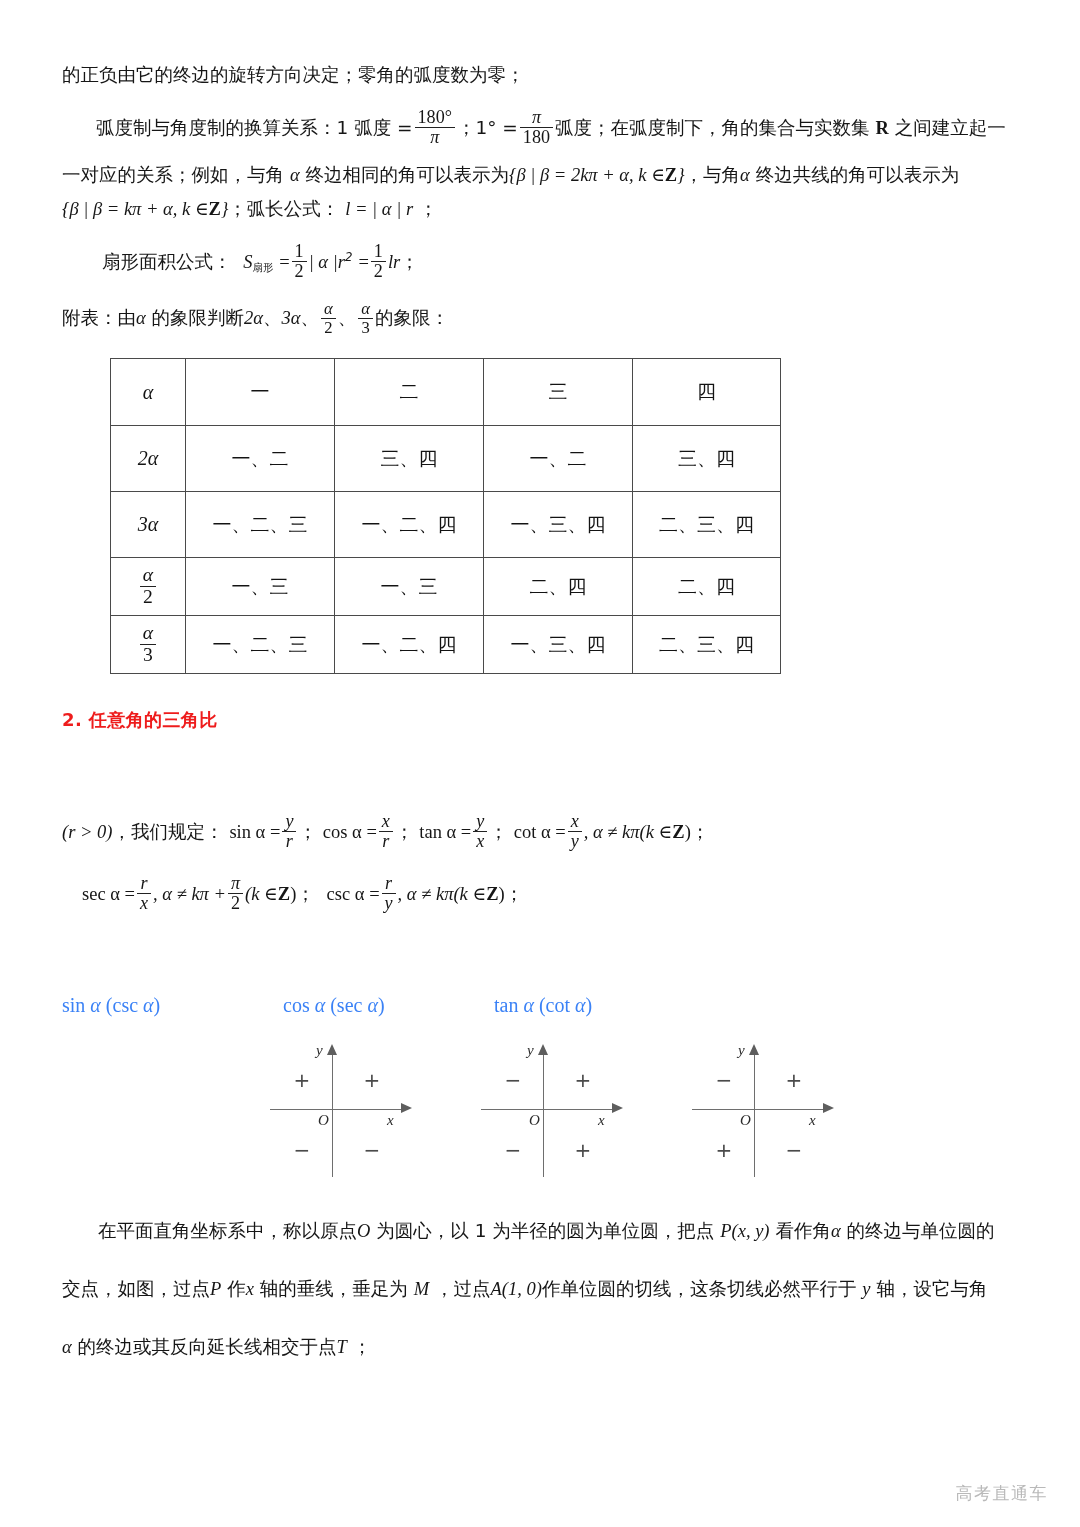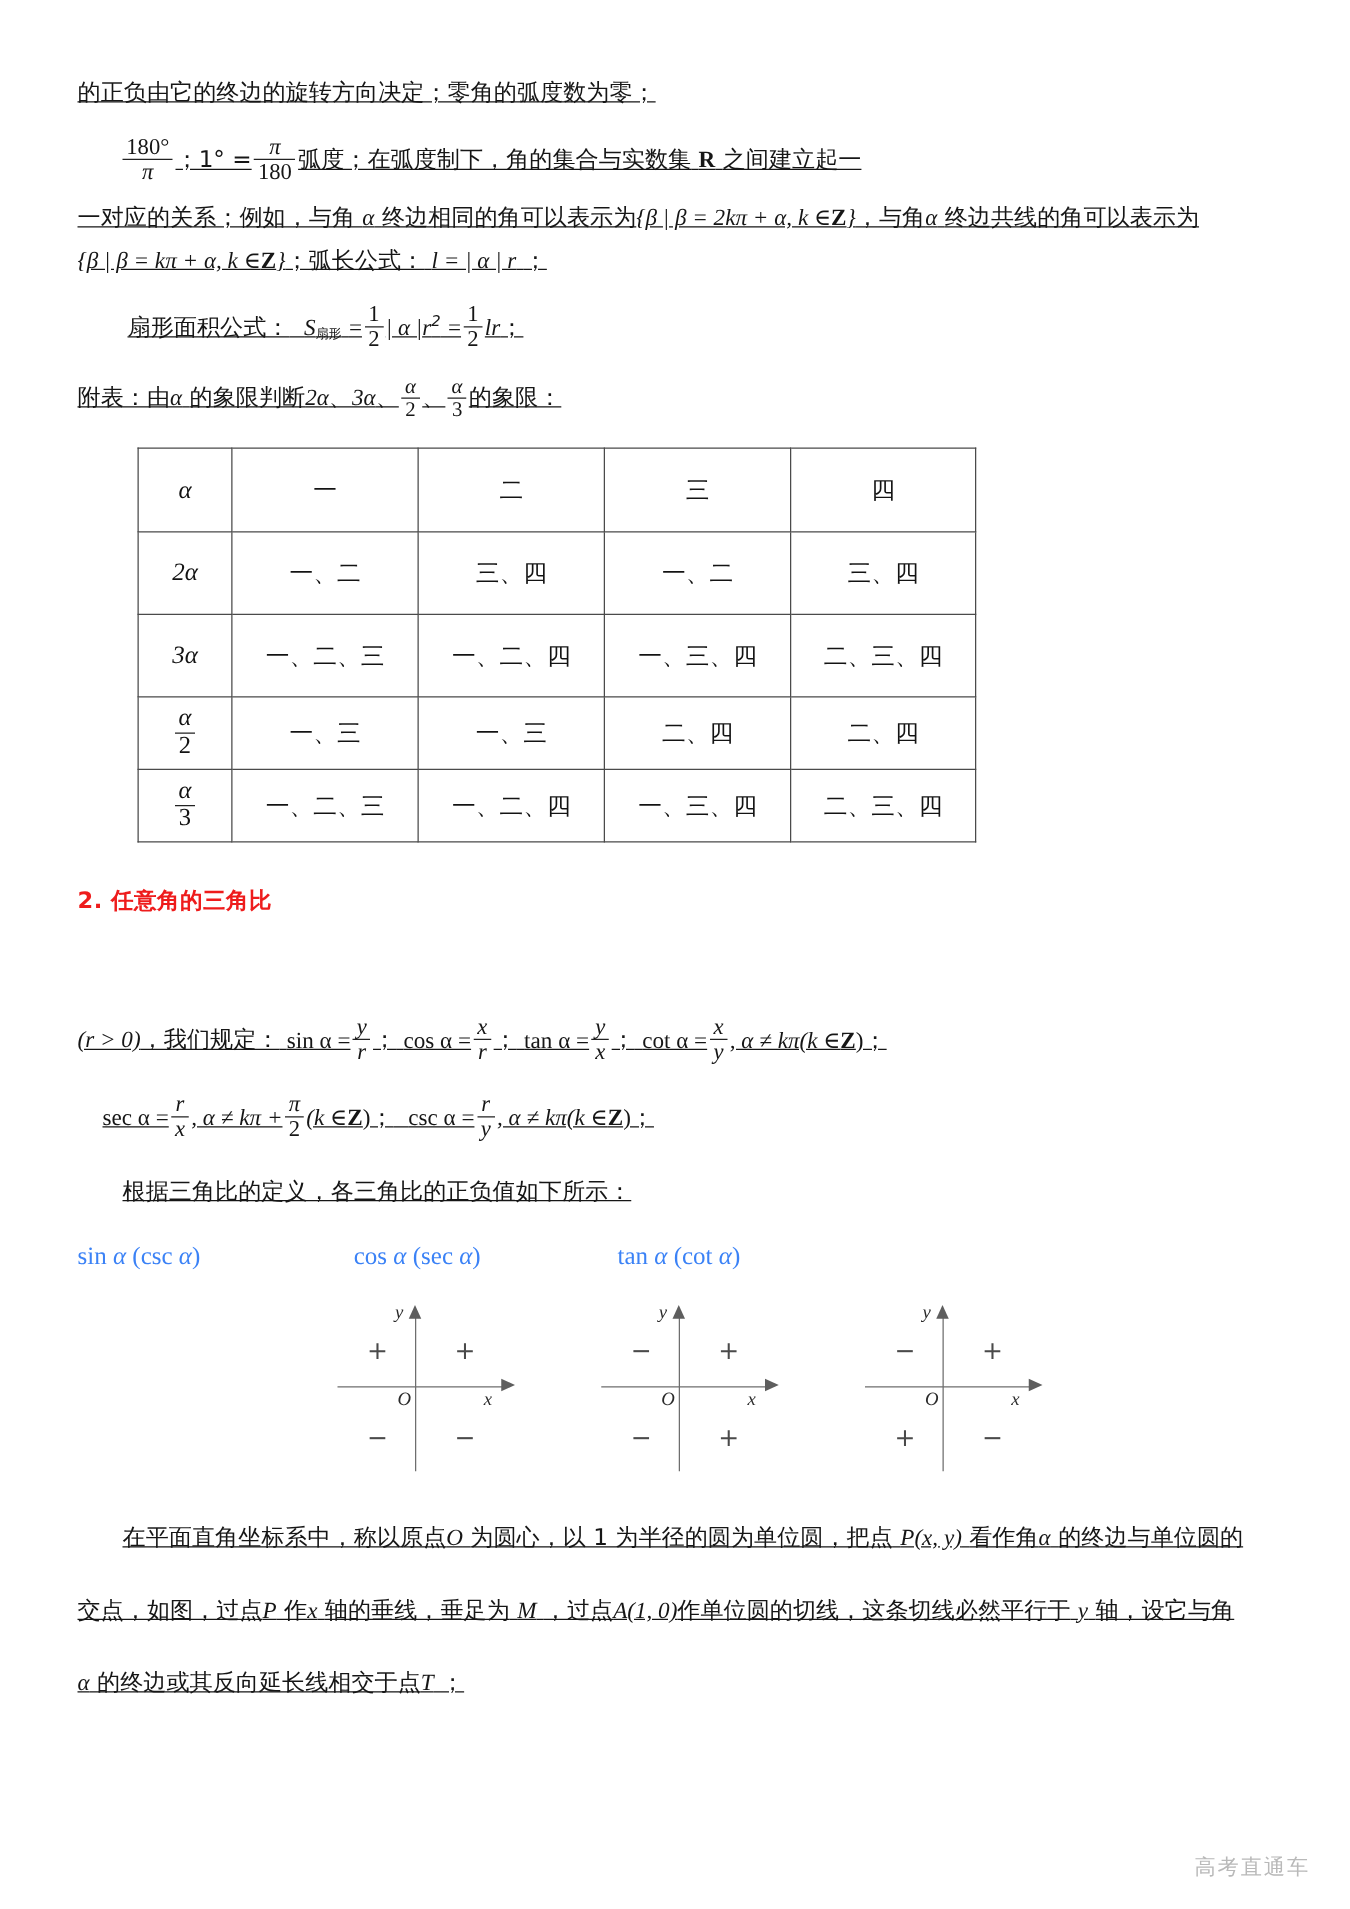--- a/index.html
+++ b/index.html
@@ -13,21 +13,20 @@
     overflow:hidden;
   }
   .page { position:relative; width:1080px; height:1527px; padding:0; }
 
   
   .para {
     font-size:19.5px;
     line-height:1.0;
     color:#161616;
     white-space:nowrap;
-    text-decoration:underline;
   }
   .cn { font-family:"DejaVu Sans","Liberation Sans",sans-serif; font-size:18.5px; }
   .mn { font-family:"Liberation Serif","DejaVu Serif",serif; font-style:normal; }
   .mo { font-family:"Liberation Serif","DejaVu Serif",serif; font-style:normal; }
   .bb { font-weight:bold; font-family:"Liberation Serif","DejaVu Serif",serif; font-style:normal;}
   .gk { font-family:"Liberation Serif","DejaVu Serif",serif; font-style:italic; }
 
   
   .frac {
     display:inline-block;
@@ -157,21 +156,21 @@
 </head>
 <body>
 
 <div class="page">
 
   <div class="ln para cn" style="left:62px; top:66px;">
     <span>的正负由它的终边的旋转方向决定；零角的弧度数为零；</span>
   </div>
 
   <div class="ln para cn" style="left:96px; top:108px;">
-    <span class="frac"><span class="num mn">180°</span><span class="den gk">π</span></span><span>；1° =</span><span class="frac"><span class="num gk">π</span><span class="den mn">180</span></span><span>弧度；在弧度制下，角的集合与实数集</span> <span class="bb">R</span> <span>之间建立起一</span>
+    <span>弧度制与角度制的换算关系：1 弧度 =</span><span class="frac"><span class="num mn">180°</span><span class="den gk">π</span></span><span>；1° =</span><span class="frac"><span class="num gk">π</span><span class="den mn">180</span></span><span>弧度；在弧度制下，角的集合与实数集</span> <span class="bb">R</span> <span>之间建立起一</span>
   </div>
 
   <div class="ln para cn" style="left:62px; top:166px;">
     <span>一对应的关系；例如，与角</span> <span class="gk">α</span> <span>终边相同的角可以表示为</span><span class="gk">{β | β = 2kπ + α, k ∈</span><span class="bb">Z</span><span class="gk">}</span><span>，与角</span><span class="gk">α</span> <span>终边共线的角可以表示为</span>
   </div>
 
   <div class="ln para cn" style="left:62px; top:200px;">
     <span class="gk">{β | β = kπ + α, k ∈</span><span class="bb">Z</span><span class="gk">}</span><span>；弧长公式：</span> <span class="gk">l = | α | r</span> <span>；</span>
   </div>
 
@@ -249,23 +248,20 @@
     <span class="mn"><span class="mo">cos α =</span><span class="frac"><span class="num gk">x</span><span class="den gk">r</span></span></span><span>；</span>
     <span class="mn"><span class="mo">tan α =</span><span class="frac"><span class="num gk">y</span><span class="den gk">x</span></span></span><span>；</span>
     <span class="mn"><span class="mo">cot α =</span><span class="frac"><span class="num gk">x</span><span class="den gk">y</span></span><span class="gk">, α ≠ kπ(k ∈</span><span class="bb">Z</span><span class="mo">)；</span></span>
   </div>
 
   <div class="ln para cn" style="left:82px; top:874px;">
     <span class="mn"><span class="mo">sec α =</span><span class="frac"><span class="num gk">r</span><span class="den gk">x</span></span><span class="gk">, α ≠ kπ +</span><span class="frac"><span class="num gk">π</span><span class="den mn">2</span></span><span class="gk">(k ∈</span><span class="bb">Z</span><span class="mo">)；</span></span>&nbsp;
     <span class="mn"><span class="mo">csc α =</span><span class="frac"><span class="num gk">r</span><span class="den gk">y</span></span><span class="gk">, α ≠ kπ(k ∈</span><span class="bb">Z</span><span class="mo">)；</span></span>
   </div>
 
-  <div class="ln para cn" style="left:98px; top:945px;">
-    <span>根据三角比的定义，各三角比的正负值如下所示：</span>
-  </div>
 
   <div class="fn-label" style="left:62px; top:994px;">
     <span class="mo">sin</span>&nbsp;<span class="gk">α</span>&nbsp;(<span class="mo">csc</span>&nbsp;<span class="gk">α</span>)
   </div>
   <div class="fn-label" style="left:283px; top:994px;">
     <span class="mo">cos</span>&nbsp;<span class="gk">α</span>&nbsp;(<span class="mo">sec</span>&nbsp;<span class="gk">α</span>)
   </div>
   <div class="fn-label" style="left:494px; top:994px;">
     <span class="mo">tan</span>&nbsp;<span class="gk">α</span>&nbsp;(<span class="mo">cot</span>&nbsp;<span class="gk">α</span>)
   </div>

